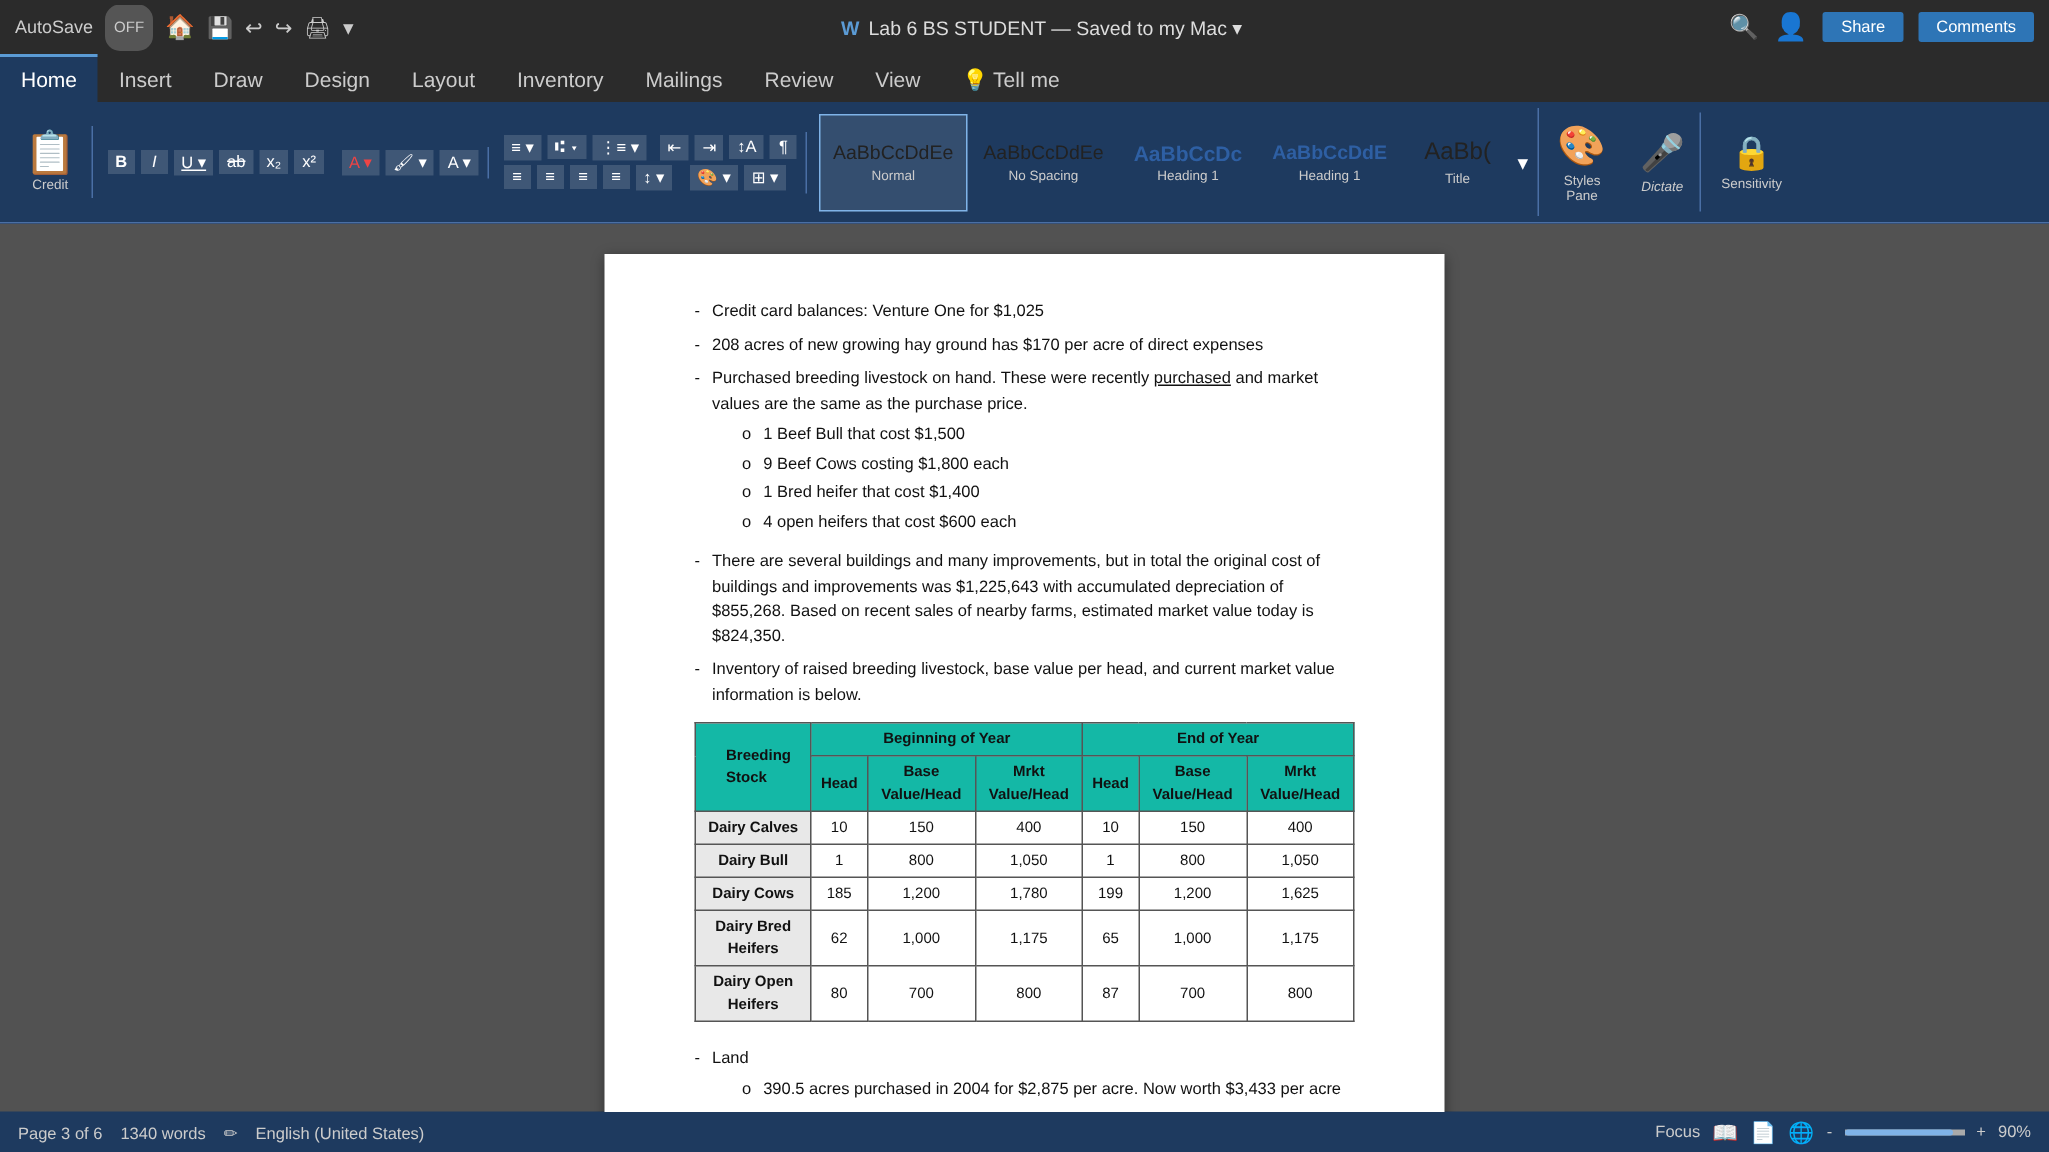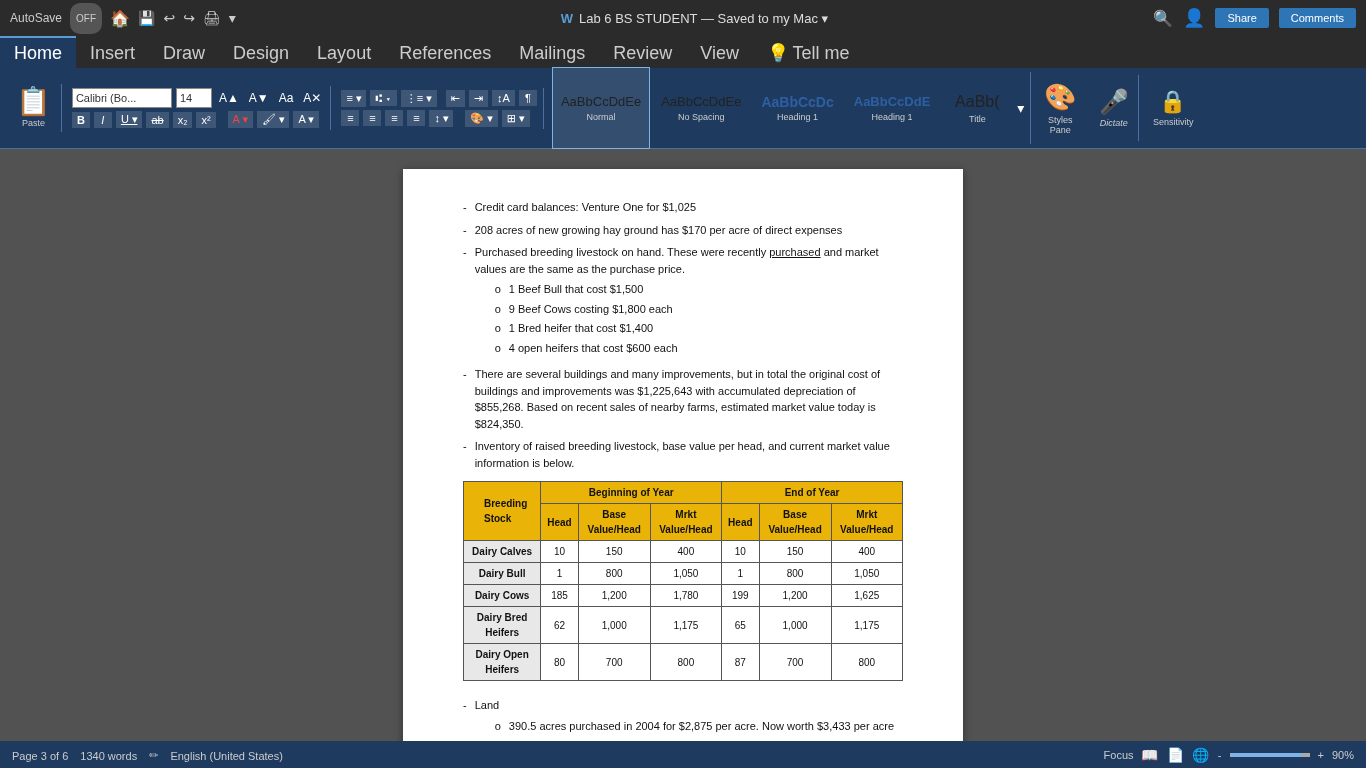--- a/index.html
+++ b/index.html
@@ -22,21 +22,21 @@
     .ribbon-tabs {
       display: flex;
       background: #2b2b2b;
       padding: 0;
       height: 32px;
       align-items: flex-end;
     }
     .ribbon-tab {
       padding: 6px 14px;
       color: #ccc;
-      font-size: 18px;
+      font-size: 14px;
       cursor: pointer;
       border-top: 2px solid transparent;
       height: 100%;
       display: flex;
       align-items: center;
     }
     .ribbon-tab.active {
       background: #1e3a5f;
       color: #fff;
       border-top: 2px solid #5b9bd5;
@@ -157,21 +157,21 @@
     .style-btn {
       display: flex;
       flex-direction: column;
       align-items: center;
       justify-content: center;
       padding: 3px 8px;
       cursor: pointer;
       border: 1px solid transparent;
       color: #fff;
       min-width: 72px;
-      height: 82px;
+      height: 65px;
       font-size: 11px;
       text-align: left;
       gap: 2px;
     }
     .style-btn.active { border: 1px solid #7fb3e8; background: rgba(255,255,255,0.1); }
     .style-preview { font-size: 16px; line-height: 1.2; }
     .style-label { font-size: 9px; color: #ccc; }
     .share-btn, .comments-btn {
       background: #2e75b6;
       color: #fff;
@@ -218,21 +218,21 @@
       font-size: 10px;
       width: 100%;
     }
     .data-table th, .data-table td {
       border: 1px solid #555;
       padding: 3px 6px;
       text-align: center;
       vertical-align: middle;
     }
     .data-table th {
-      background: #eab308;
+      background: #14b8a6;
       font-weight: bold;
     }
     .data-table .col-header {
       background: #e8e8e8;
       font-weight: bold;
       text-align: center;
     }
 
     
     .status-bar {
@@ -334,47 +334,39 @@
     <button class="comments-btn">Comments</button>
   </div>
 </div>
 
 <div class="ribbon-tabs">
   <div class="ribbon-tab active">Home</div>
   <div class="ribbon-tab">Insert</div>
   <div class="ribbon-tab">Draw</div>
   <div class="ribbon-tab">Design</div>
   <div class="ribbon-tab">Layout</div>
-  <div class="ribbon-tab">References</div>
+  <div class="ribbon-tab">Inventory</div>
   <div class="ribbon-tab">Mailings</div>
   <div class="ribbon-tab">Review</div>
   <div class="ribbon-tab">View</div>
   <div class="ribbon-tab">
     <span style="margin-right:3px;">💡</span>Tell me
   </div>
 </div>
 
 <div class="ribbon-content">
 
   <div class="clipboard-group">
     <div class="paste-btn">
       <span class="paste-icon">📋</span>
-      <span style="font-size:9px; color:#ccc;">Paste</span>
+      <span style="font-size:9px; color:#ccc;">Credit</span>
     </div>
   </div>
 
   <div class="font-controls">
-    <div class="font-row">
-      <input type="text" class="font-select" value="Calibri (Bo..." style="">
-      <input type="text" class="font-size-select" value="14" style="">
-      <span class="icon-btn">A▲</span>
-      <span class="icon-btn">A▼</span>
-      <span class="icon-btn">Aa</span>
-      <span class="icon-btn">A✕</span>
-    </div>
     <div class="font-row">
       <button class="format-btn bold">B</button>
       <button class="format-btn italic">I</button>
       <button class="format-btn underline">U ▾</button>
       <button class="format-btn" style="text-decoration:line-through;">ab</button>
       <button class="format-btn">x₂</button>
       <button class="format-btn">x²</button>
       <span style="width:4px;"></span>
       <button class="format-btn" style="color:#e44;">A ▾</button>
       <button class="format-btn">🖌 ▾</button>

